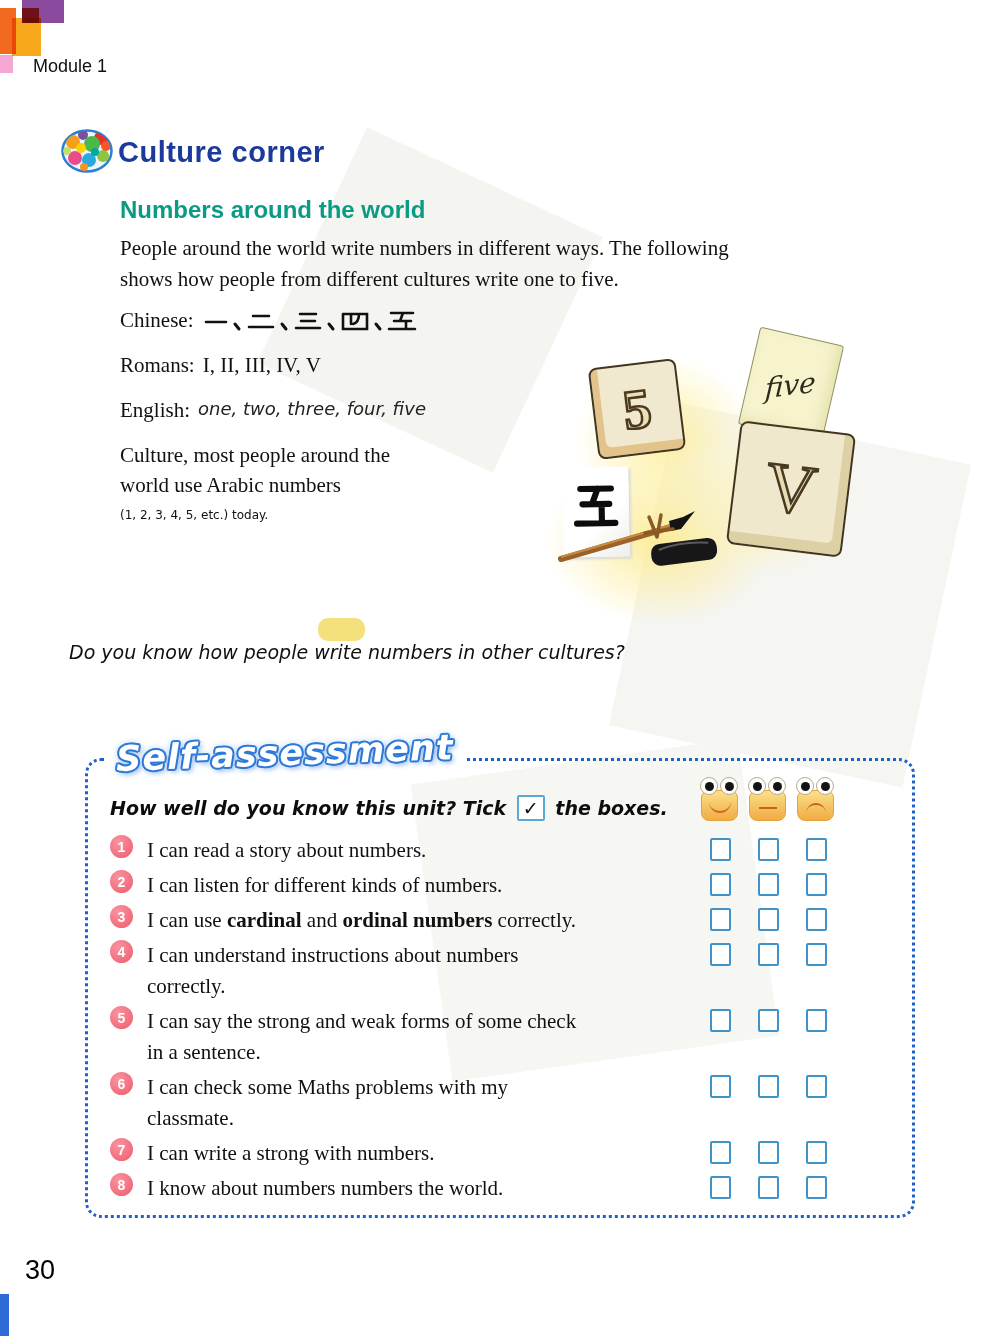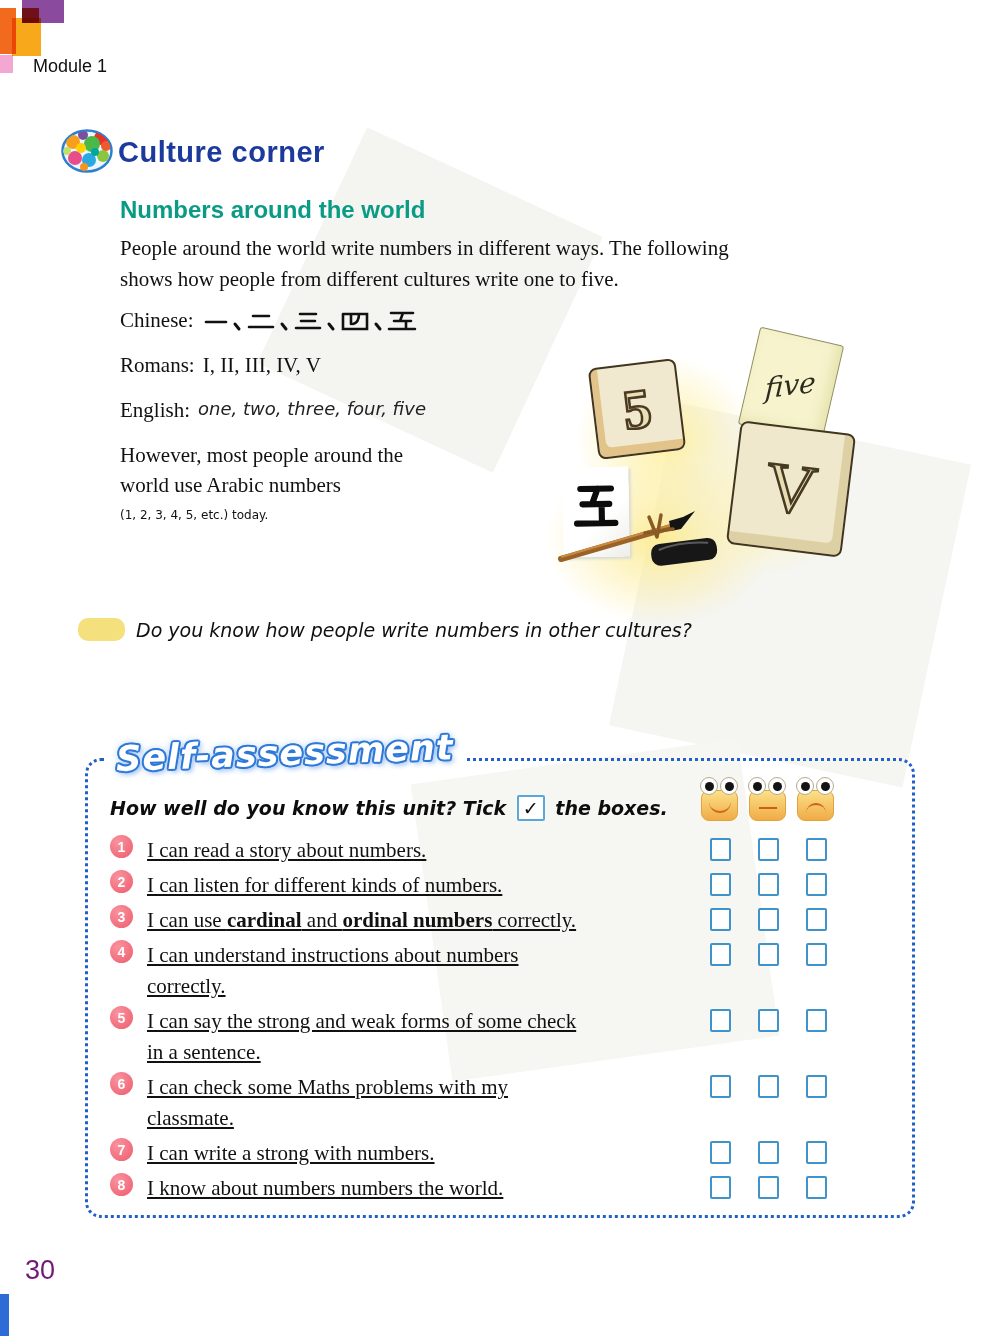--- a/index.html
+++ b/index.html
@@ -68,21 +68,21 @@
   .paper-five span{font-family:"DejaVu Serif",serif;font-style:italic;font-size:28px;color:#2c2c1e;
         transform:rotate(-20deg) skewX(-10deg);}
 
   .paper-wu{position:absolute;left:18px;top:152px;width:66px;height:90px;transform:rotate(-1deg);
         background:linear-gradient(135deg,#ffffff 60%,#ededea);box-shadow:2px 2px 3px #d8d8d4;
         display:flex;align-items:flex-start;justify-content:center;padding-top:14px;box-sizing:border-box;}
 
   .brush-group{position:absolute;left:8px;top:178px;}
 
   
-  .question{position:absolute;left:78px;top:618px;display:flex;align-items:center;z-index:2;}
+  .question{position:absolute;left:69px;top:618px;display:flex;align-items:center;z-index:2;flex-direction:column;}
   .q-bullet{width:47px;height:23px;border-radius:10px;background:#f4e07c;margin-right:11px;flex:none;}
   .q-text{font-family:"DejaVu Sans",sans-serif;font-style:italic;font-size:19px;color:#101010;
         white-space:nowrap;}
 
   
   .sa-box{position:absolute;left:85px;top:758px;width:830px;height:460px;box-sizing:border-box;
         border:3.5px dotted #2160c6;border-radius:16px;z-index:3;background:transparent;}
   .sa-title{position:absolute;left:16px;top:-28px;background:#ffffff;padding:0 12px;
         font-family:"DejaVu Sans",sans-serif;font-style:italic;font-weight:bold;font-size:35px;
         color:#ffffff;letter-spacing:1px;transform:rotate(-2deg);
@@ -108,26 +108,26 @@
   .mouth.flat{bottom:11px;width:18px;border-top:2.5px solid #c85f1a;}
   .mouth.frown{bottom:5px;width:20px;height:10px;border-top:2.5px solid #c85f1a;border-radius:12px 12px 0 0;}
 
   .sa-items{margin-top:14px;}
   .sa-row{position:relative;padding-left:22px;margin-bottom:4px;}
   .num-badge{display:inline-flex;align-items:center;justify-content:center;width:23px;height:23px;
         border-radius:50%;background:radial-gradient(circle at 35% 30%,#f9939e,#ee5b6d);
         color:#fff;font-family:"Liberation Sans",sans-serif;font-size:14px;font-weight:bold;
         vertical-align:4px;margin-right:14px;}
   .sa-text{display:inline-block;vertical-align:top;font-size:21px;line-height:31px;}
-  .sa-text div{white-space:nowrap;text-decoration:underline;}
+  .sa-text div{white-space:nowrap;}
   .boxes{position:absolute;top:3px;right:72px;display:flex;}
   .cbx{width:21px;height:23px;border:2px solid #3f93c9;border-radius:2px;background:#fff;box-sizing:border-box;}
 
   .page-number{position:absolute;left:25px;top:1255px;font-family:"Liberation Sans",sans-serif;
-        font-size:27px;color:#701a75;z-index:2;}
+        font-size:27px;color:#000000;z-index:2;}
   .edge-bar{position:absolute;left:0;top:1294px;width:9px;height:42px;background:#2e6bd6;z-index:2;}
 </style>
 </head>
 <body>
 
 <div class="page">
 
   <div class="wm wm1"></div>
   <div class="wm wm2"></div>
   <div class="wm wm3"></div>
@@ -195,21 +195,21 @@
       <span class="sys-label">Romans:</span>
       <span>I, II, III, IV, V</span>
     </div>
     <div class="sys-line">
       <span class="sys-label">English:</span>
       <span class="eng-words">one, two, three, four, five</span>
     </div>
   </div>
 
   <div class="however">
-    <div>However, most people around the</div>
+    <div>Culture, most people around the</div>
     <div>world use Arabic numbers</div>
     <div class="comicnum">(1, 2, 3, 4, 5, etc.) today.</div>
   </div>
 
   <div class="illus">
     <div class="glow glow1"></div>
     <div class="glow glow2"></div>
     <div class="glow glow3"></div>
 
     <div class="tablet tablet-5">

